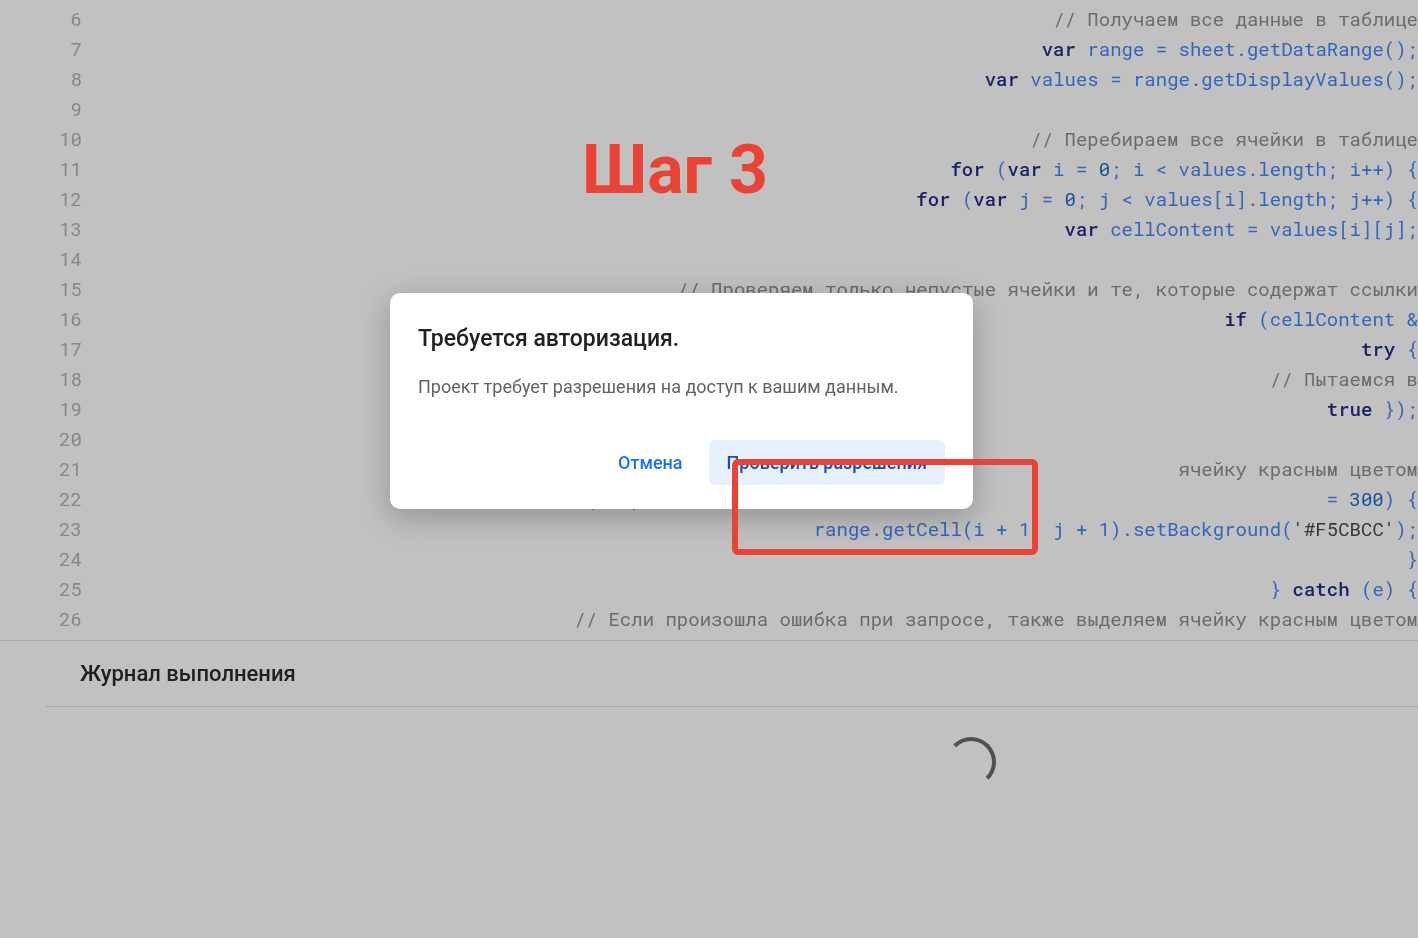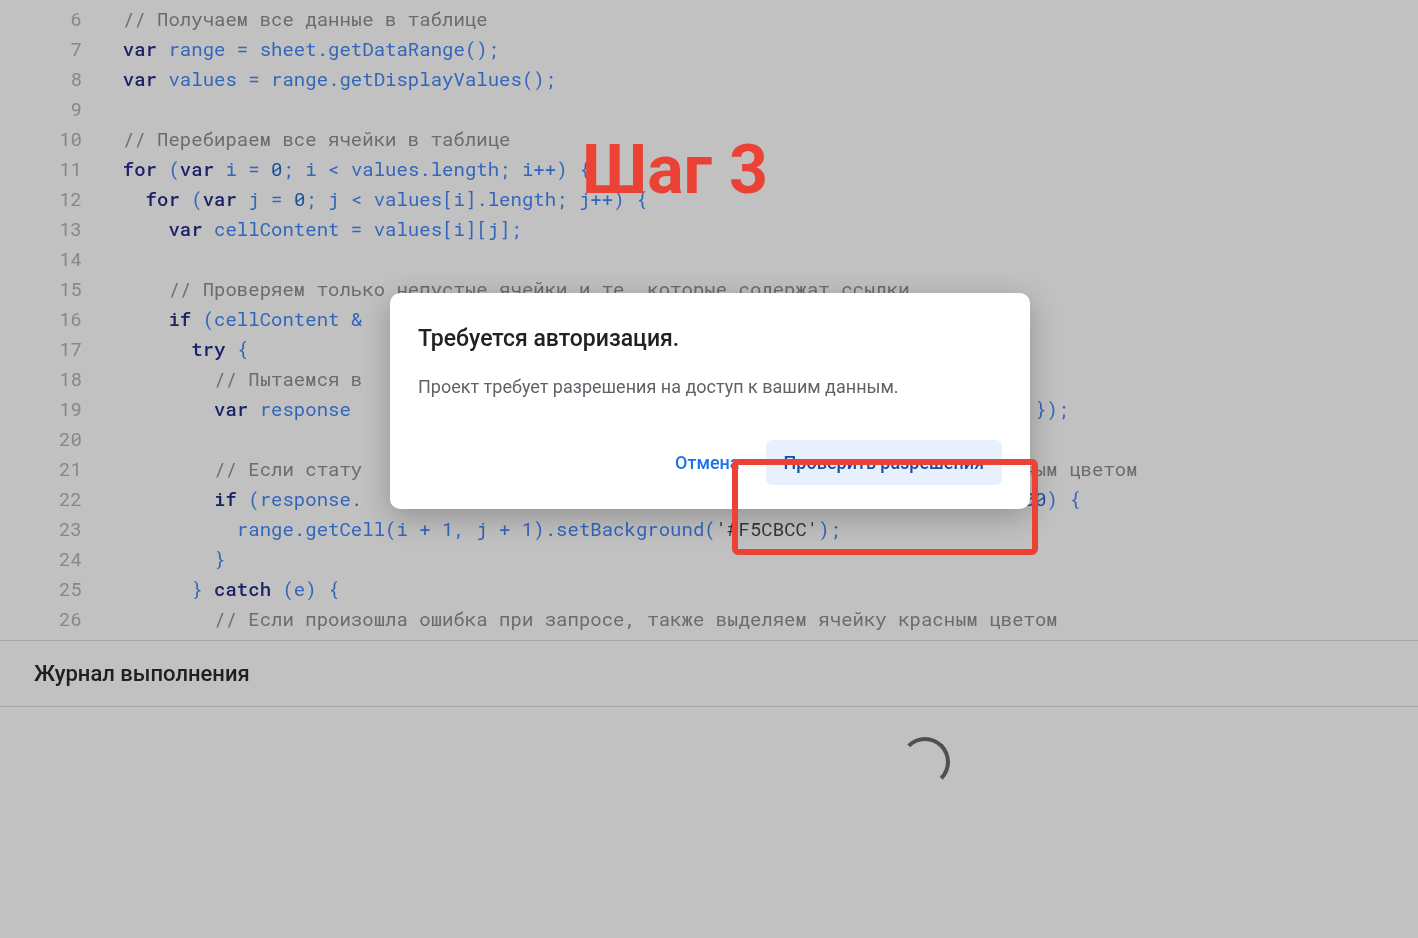--- a/index.html
+++ b/index.html
@@ -35,35 +35,36 @@
     }
     .gutter div { height: 30px; }
     .code-lines {
       flex: 1;
       font-size: 19px;
       line-height: 30px;
       padding-top: 4px;
       white-space: pre;
       color: #333;
     }
-    .code-lines div { height: 30px; }
+    .code-lines div { height: 30px; text-align: right; }
     .tk-comment { color: #8a8a8a; }
     .tk-keyword { color: #1a237e; font-weight: 500; }
     .tk-ident { color: #3b82f6; }
     .tk-num { color: #1565c0; }
     .tk-string { color: #404040; }
 
     .exec-log {
       position: absolute;
       left: 0; right: 0;
       top: 640px;
       bottom: 0;
       border-top: 1px solid #dadce0;
       background: #fff;
       font-family: 'Google Sans', 'Roboto', Arial, sans-serif;
+      padding-left: 46px;
     }
     .exec-log-header {
       padding: 20px 34px;
       font-size: 22px;
       font-weight: 500;
       color: #202124;
     }
     .exec-log-body {
       border-top: 1px solid #dadce0;
       height: calc(100% - 70px);
@@ -88,21 +89,21 @@
       inset: 0;
       background: rgba(32,33,36,0.28);
       z-index: 10;
     }
 
     .modal {
       position: absolute;
       z-index: 20;
       left: 390px;
       top: 293px;
-      width: 640px;
+      width: 583px;
       background: #fff;
       border-radius: 10px;
       box-shadow: 0 8px 30px rgba(0,0,0,0.25);
       font-family: 'Google Sans', 'Roboto', Arial, sans-serif;
       padding: 32px 28px 10px 28px;
     }
     .modal-title {
       font-size: 23px;
       font-weight: 500;
       color: #202124;

